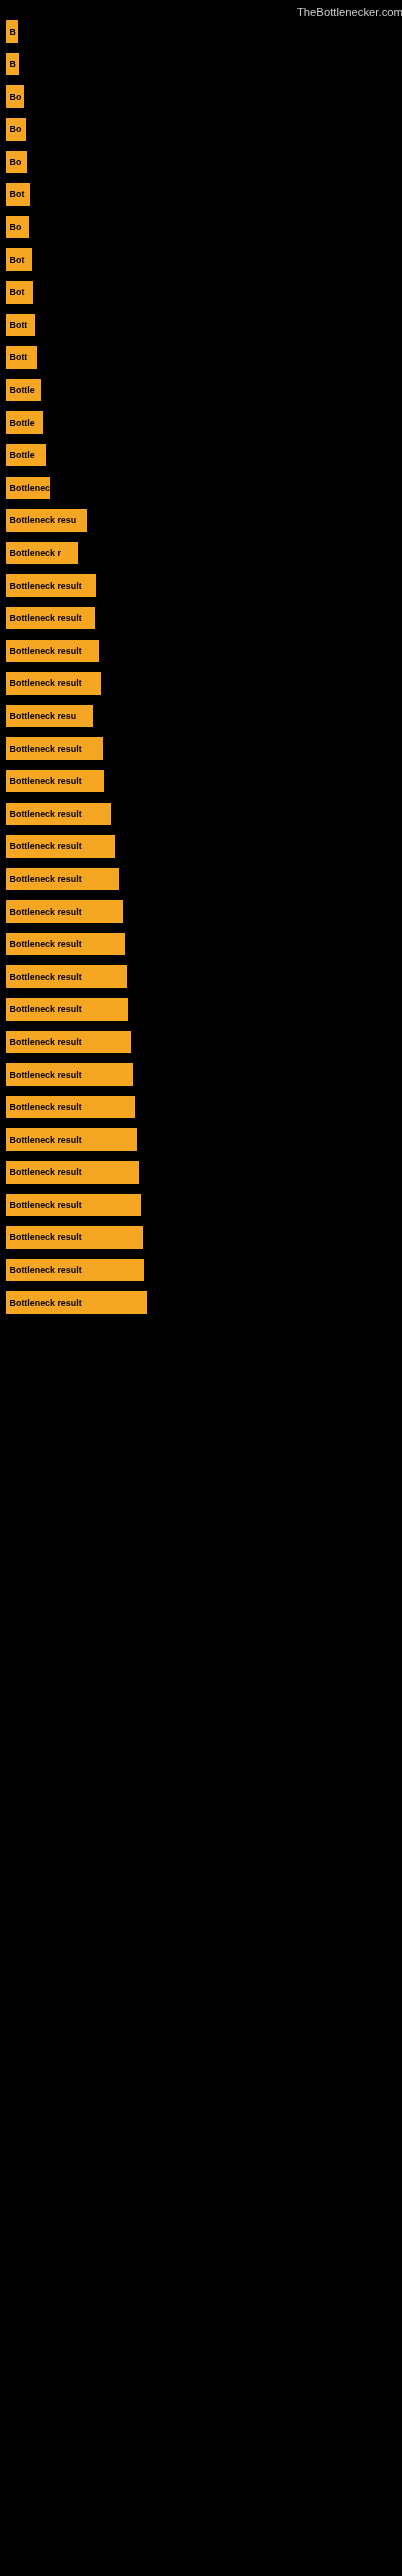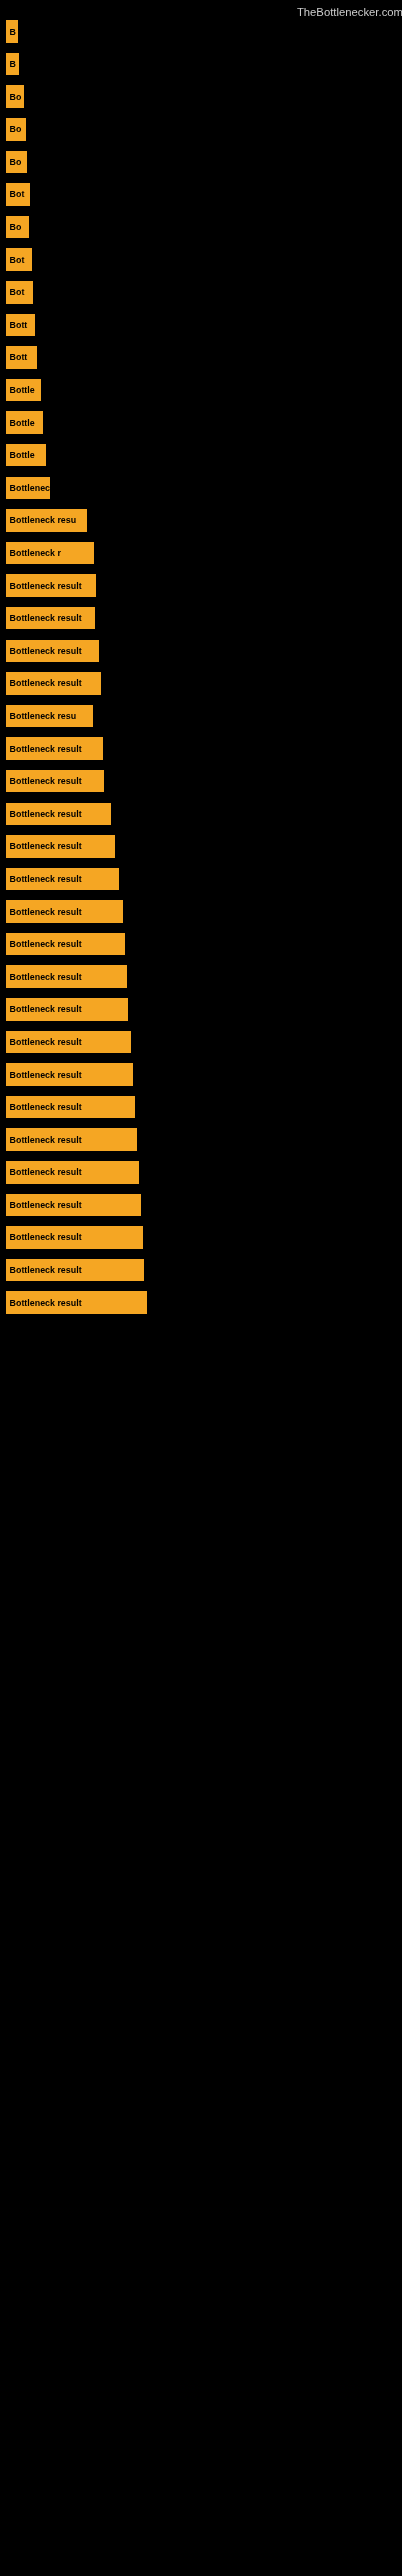--- a/index.html
+++ b/index.html
@@ -138,21 +138,21 @@
       <div class="bar" style="width: 44px;">
         <span class="bar-label">Bottleneck</span>
       </div>
     </div>
     <div class="bar-row">
       <div class="bar" style="width: 81px;">
         <span class="bar-label">Bottleneck resu</span>
       </div>
     </div>
     <div class="bar-row">
-      <div class="bar" style="width: 88px;">
+      <div class="bar" style="width: 72px;">
         <span class="bar-label">Bottleneck r</span>
       </div>
     </div>
     <div class="bar-row">
       <div class="bar" style="width: 90px;">
         <span class="bar-label">Bottleneck result</span>
       </div>
     </div>
     <div class="bar-row">
       <div class="bar" style="width: 89px;">

